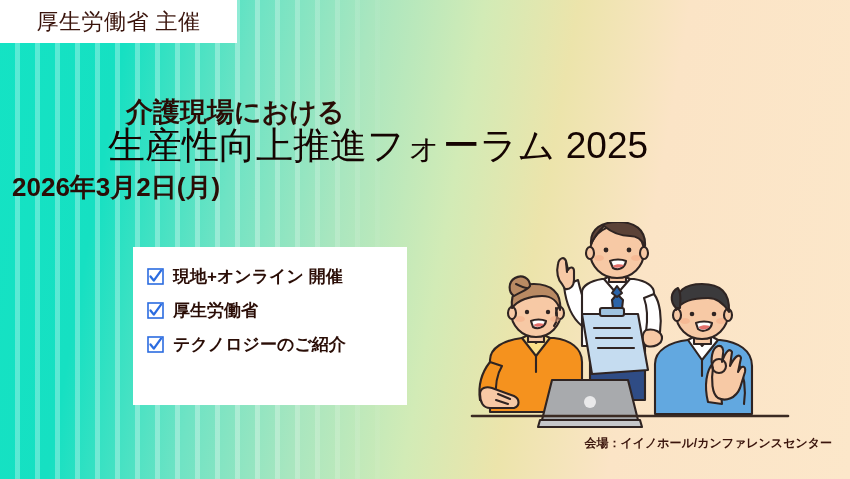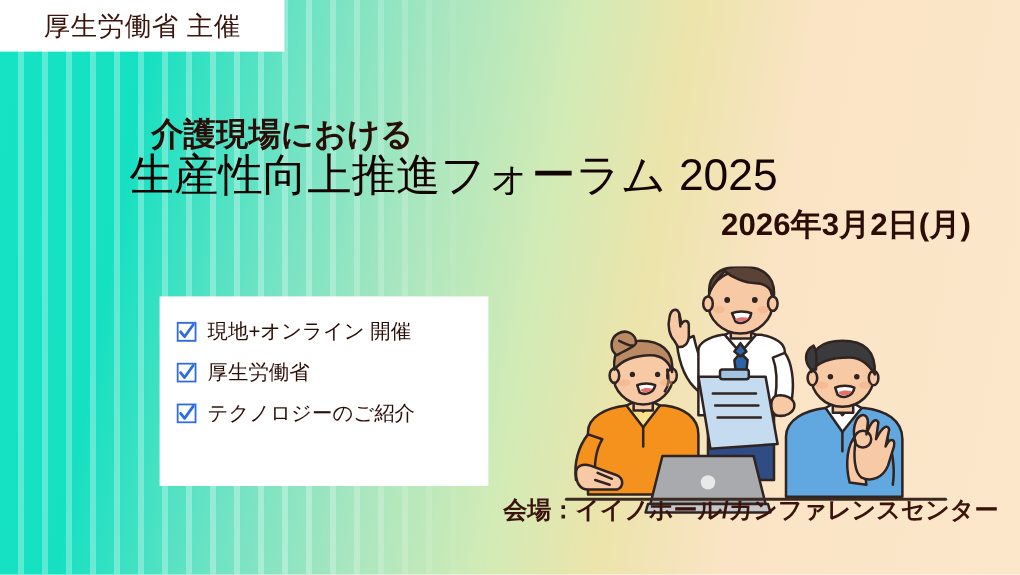--- a/index.html
+++ b/index.html
@@ -81,24 +81,24 @@
     top: 121px;
     font-size: 37px;
     font-weight: normal;
     color: #150502;
     letter-spacing: 0px;
     white-space: nowrap;
     z-index: 4;
   }
   #event-date {
     position: absolute;
-    left: 0;
+    left: 12px;
     right: 41px;
     top: 170px;
-    text-align: right;
+    text-align: left;
     font-size: 26px;
     font-weight: bold;
     color: #2a0d06;
     white-space: nowrap;
     z-index: 4;
   }
 
   
   #feature-card {
     position: absolute;
@@ -121,31 +121,31 @@
     width: 17px;
     height: 17px;
     flex: 0 0 17px;
     margin-right: 9px;
     position: relative;
     display: inline-block;
   }
   .checkbox-icon svg { display: block; }
   .feature-label {
     font-size: 17px;
-    font-weight: normal;
+    font-weight: bold;
     color: #2a0d06;
     white-space: nowrap;
   }
 
   
   #venue {
     position: absolute;
     right: 18px;
-    top: 412px;
-    font-size: 20px;
+    top: 435px;
+    font-size: 12px;
     font-weight: bold;
     color: #3a140c;
     white-space: nowrap;
     z-index: 4;
   }
 
   
   #illustration {
     position: absolute;
     left: 470px;

